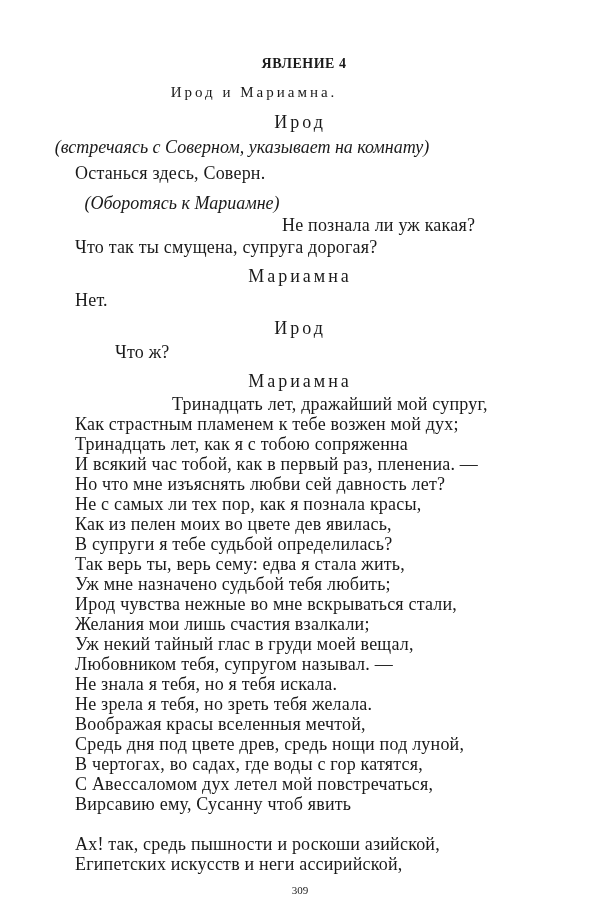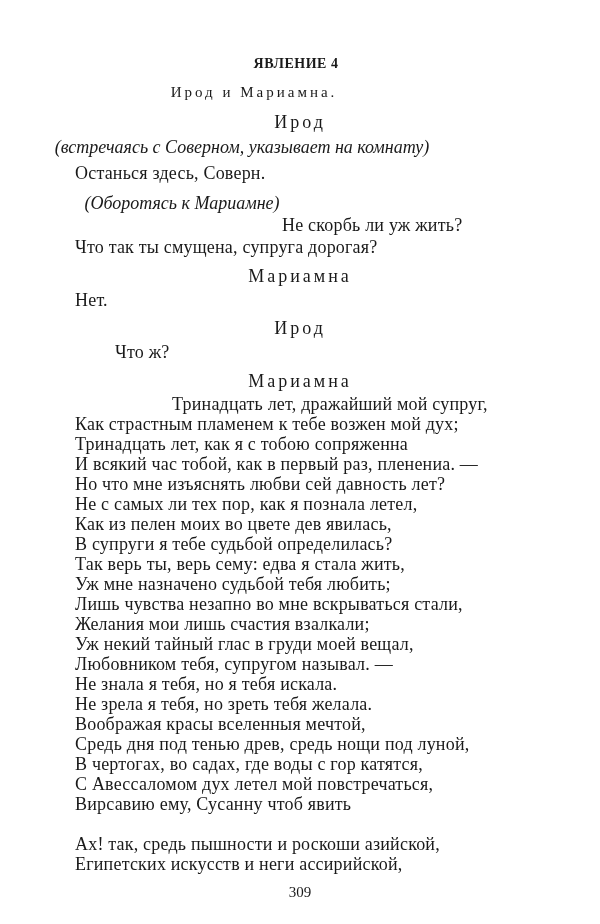--- a/index.html
+++ b/index.html
@@ -1,65 +1,65 @@
 <!DOCTYPE html>
 <html><head>
 <meta charset="utf-8">
 <style>
   html, body { margin: 0; padding: 0; background: #ffffff; }
   body { width: 600px; height: 924px; position: relative; overflow: hidden;
          font-family: "Liberation Serif", "DejaVu Serif", serif; color: #1a1a1a; }
   .page { position: absolute; left: 0; top: 0; width: 600px; height: 924px; }
   .abs { position: absolute; white-space: nowrap; text-align: right; }
-  .scene-title { top: 56px; left: 0; width: 592px; text-align: center;
+  .scene-title { top: 56px; left: 8px; width: 592px; text-align: center;
                  font-weight: bold; font-size: 14px; letter-spacing: 0.5px; }
   .cast { top: 84px; left: 0; width: 508px; text-align: center;
           font-size: 15px; letter-spacing: 3px; }
   .speaker { left: 0; width: 600px; text-align: center; font-size: 18px; letter-spacing: 3px; }
   .stage { left: 0; width: 484px; text-align: center; font-style: italic; font-size: 18px; }
   .line { left: 75px; font-size: 18px; letter-spacing: 0.2px; }
-  .pageno { top: 858px; left: 0; width: 600px; text-align: center; font-size: 15px; }
+  .pageno { top: 858px; left: 0; width: 600px; text-align: center; font-size: 11px; }
 </style>
 </head>
 <body>
 
 <div class="page">
   <div class="abs scene-title">ЯВЛЕНИЕ 4</div>
   <div class="abs cast">Ирод и Мариамна.</div>
 
   <div class="abs speaker" style="top:112px">Ирод</div>
   <div class="abs stage" style="top:137px">(встречаясь с Соверном, указывает на комнату)</div>
   <div class="abs line" style="top:163px">Останься здесь, Соверн.</div>
   <div class="abs stage" style="top:193px;left:-60px">(Оборотясь к Мариамне)</div>
-  <div class="abs line" style="top:215px;left:282px">Не скорбь ли уж жить?</div>
+  <div class="abs line" style="top:215px;left:282px">Не познала ли уж какая?</div>
   <div class="abs line" style="top:237px">Что так ты смущена, супруга дорогая?</div>
   <div class="abs speaker" style="top:266px">Мариамна</div>
   <div class="abs line" style="top:290px">Нет.</div>
   <div class="abs speaker" style="top:318px">Ирод</div>
   <div class="abs line" style="top:342px;left:115px">Что ж?</div>
   <div class="abs speaker" style="top:371px">Мариамна</div>
 
   <div class="abs line" style="top:394px;left:172px">Тринадцать лет, дражайший мой супруг,</div>
   <div class="abs line" style="top:414px">Как страстным пламенем к тебе возжен мой дух;</div>
   <div class="abs line" style="top:434px">Тринадцать лет, как я с тобою сопряженна</div>
   <div class="abs line" style="top:454px">И всякий час тобой, как в первый раз, пленениа. —</div>
   <div class="abs line" style="top:474px">Но что мне изъяснять любви сей давность лет?</div>
-  <div class="abs line" style="top:494px">Не с самых ли тех пор, как я познала летел,</div>
+  <div class="abs line" style="top:494px">Не с самых ли тех пор, как я познала красы,</div>
   <div class="abs line" style="top:514px">Как из пелен моих во цвете дев явилась,</div>
   <div class="abs line" style="top:534px">В супруги я тебе судьбой определилась?</div>
   <div class="abs line" style="top:554px">Так верь ты, верь сему: едва я стала жить,</div>
   <div class="abs line" style="top:574px">Уж мне назначено судьбой тебя любить;</div>
-  <div class="abs line" style="top:594px">Лишь чувства незапно во мне вскрываться стали,</div>
+  <div class="abs line" style="top:594px">Ирод чувства нежные во мне вскрываться стали,</div>
   <div class="abs line" style="top:614px">Желания мои лишь счастия взалкали;</div>
   <div class="abs line" style="top:634px">Уж некий тайный глас в груди моей вещал,</div>
   <div class="abs line" style="top:654px">Любовником тебя, супругом называл. —</div>
   <div class="abs line" style="top:674px">Не знала я тебя, но я тебя искала.</div>
   <div class="abs line" style="top:694px">Не зрела я тебя, но зреть тебя желала.</div>
   <div class="abs line" style="top:714px">Воображая красы вселенныя мечтой,</div>
-  <div class="abs line" style="top:734px">Средь дня под тенью древ, средь нощи под луной,</div>
+  <div class="abs line" style="top:734px">Средь дня под цвете древ, средь нощи под луной,</div>
   <div class="abs line" style="top:754px">В чертогах, во садах, где воды с гор катятся,</div>
   <div class="abs line" style="top:774px">С Авессаломом дух летел мой повстречаться,</div>
   <div class="abs line" style="top:794px">Вирсавию ему, Сусанну чтоб явить</div>
   <div class="abs line" style="top:834px">Ах! так, средь пышности и роскоши азийской,</div>
   <div class="abs line" style="top:854px">Египетских искусств и неги ассирийской,</div>
 
   <div class="abs pageno" style="top:884px">309</div>
 </div>
 
 </body></html>

